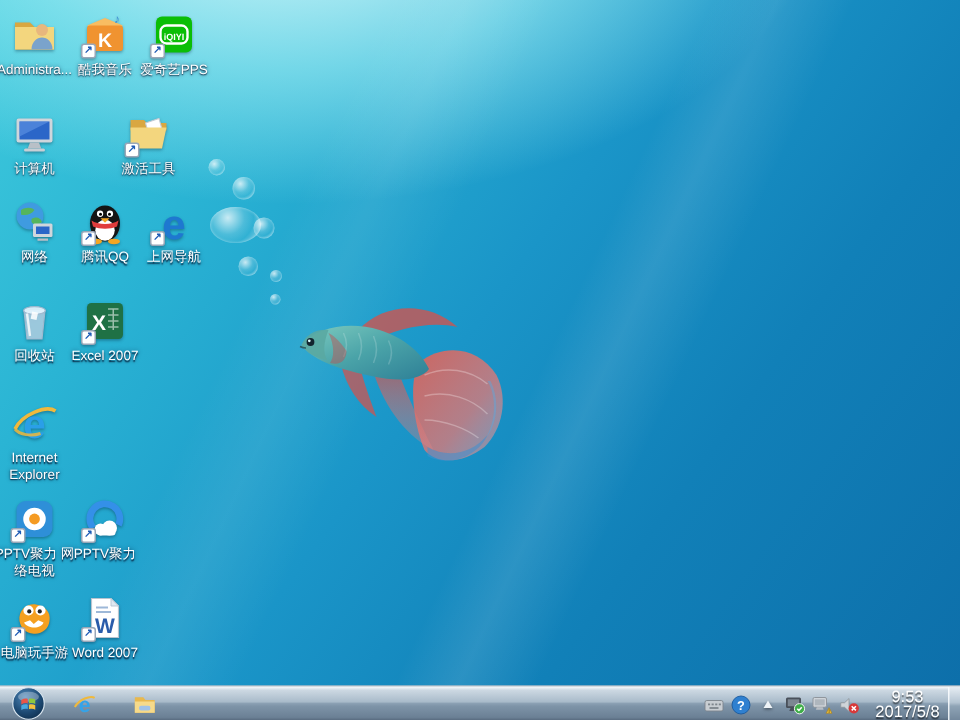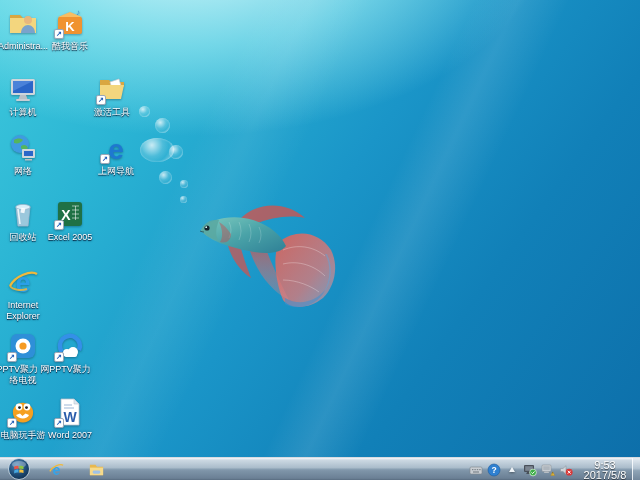--- a/index.html
+++ b/index.html
@@ -115,34 +115,45 @@
       <svg viewBox="0 0 32 32">
           <path d="M4 10 L16 5 L28 10 L16 14 Z" fill="#f8bd62"></path>
           <rect x="4" y="10" width="24" height="17" rx="2" fill="#f09330"></rect>
       <text x="16" y="24" font-size="13" font-weight="bold" fill="#fff" text-anchor="middle">K</text>
       <text x="24" y="8" font-size="8" fill="#3f8fd4" text-anchor="middle">♪</text>
         </svg>
       <span class="sc">↗</span>
     </div>
     <div class="lbl">酷我音乐</div>
   </div>
+  <div class="cell" style="left:87px;top:7px">
+    <div class="ico">
+      <svg viewBox="0 0 32 32">
+          <rect x="4" y="4" width="24" height="24" rx="4" fill="#0bbe06"></rect>
+      <rect x="7" y="10" width="18" height="12" rx="4" fill="none" stroke="#fff" stroke-width="1.6"></rect>
+      <text x="16" y="19.5" font-size="6" font-weight="bold" fill="#fff" text-anchor="middle">iQIYI</text>
+        </svg>
+      <span class="sc">↗</span>
+    </div>
+    <div class="lbl">爱奇艺PPS</div>
+  </div>
 
   <div class="cell" style="left:-6px;top:73px">
     <div class="ico">
       <svg viewBox="0 0 32 32">
           <rect x="4" y="6" width="24" height="16" rx="1.5" fill="#cfd6dc"></rect>
           <rect x="6" y="8" width="20" height="12" fill="#2b66c8"></rect>
       <path d="M6 8 L26 8 L6 18 Z" fill="#5a8fe0" opacity=".7"></path>
           <path d="M13 22 h6 l1.5 4 h-9 z" fill="#b9c0c7"></path>
           <rect x="9" y="26" width="14" height="2" rx="1" fill="#c8cfd5"></rect>
         </svg>
     </div>
     <div class="lbl">计算机</div>
   </div>
-  <div class="cell" style="left:83px;top:73px">
+  <div class="cell" style="left:70px;top:73px">
     <div class="ico">
       <svg viewBox="0 0 32 32">
           <path d="M4 7 h9 l2 2 h13 v5 H4 z" fill="#d9a741"></path>
       <path d="M14 9 l9 -3 2.5 9 -9 2.5 z" fill="#fff" stroke="#c5ccd4" stroke-width=".7"></path>
       <path d="M4 12 h24 l-3 14 H4 z" fill="#f3d67e"></path>
         </svg>
       <span class="sc">↗</span>
     </div>
     <div class="lbl">激活工具</div>
   </div>
@@ -152,20 +163,38 @@
       <svg viewBox="0 0 32 32">
           <circle cx="13" cy="12" r="9" fill="#3f9be0"></circle>
       <path d="M7 8 C10 6 14 6 16 8 C14 11 10 12 7 11 Z M14 14 C17 12 20 13 21 16 C19 18 15 18 14 16 Z" fill="#58b84e" opacity=".9"></path>
       <rect x="15" y="17" width="13" height="9" rx="1" fill="#cfd6dc"></rect>
           <rect x="17" y="19" width="9" height="5" fill="#2b66c8"></rect>
           <rect x="18" y="27" width="7" height="1.5" fill="#b9c0c7"></rect>
         </svg>
     </div>
     <div class="lbl">网络</div>
   </div>
+  <div class="cell" style="left:41px;top:132px">
+    <div class="ico">
+      <svg viewBox="0 0 32 32">
+          <ellipse cx="16" cy="17" rx="10" ry="12" fill="#141414"></ellipse>
+      <ellipse cx="16" cy="21.5" rx="6.5" ry="7" fill="#fff"></ellipse>
+      <circle cx="12.7" cy="10.5" r="2.1" fill="#fff"></circle>
+          <circle cx="19.3" cy="10.5" r="2.1" fill="#fff"></circle>
+      <circle cx="13" cy="10.8" r="1" fill="#000"></circle>
+          <circle cx="19" cy="10.8" r="1" fill="#000"></circle>
+      <path d="M13 13.5 h6 l-3 3 z" fill="#f5a623"></path>
+      <path d="M7 15 C11 18 21 18 25 15 L24 19 C19 21 13 21 8 19 Z" fill="#e03c3c"></path>
+      <ellipse cx="10" cy="29" rx="4" ry="1.8" fill="#f5a623"></ellipse>
+          <ellipse cx="22" cy="29" rx="4" ry="1.8" fill="#f5a623"></ellipse>
+        </svg>
+      <span class="sc">↗</span>
+    </div>
+    <div class="lbl">腾讯QQ</div>
+  </div>
   <div class="cell" style="left:87px;top:132px">
     <div class="ico">
       <svg viewBox="0 0 32 32">
           <text x="16" y="27" font-size="28" font-weight="bold" fill="#1e78d0" text-anchor="middle">e</text>
         </svg>
       <span class="sc">↗</span>
     </div>
     <div class="lbl">上网导航</div>
   </div>
 
@@ -184,21 +213,21 @@
     <div class="ico">
       <svg viewBox="0 0 32 32">
           <rect x="4" y="4" width="24" height="24" rx="3" fill="#1f7145"></rect>
       <g stroke="rgba(255,255,255,.55)" stroke-width="1">
             <path d="M18 8 h7 M18 12 h7 M18 16 h7 M18 20 h7 M21.5 8 v14"></path>
           </g>
       <text x="12" y="22" font-size="14" font-weight="bold" fill="#fff" text-anchor="middle">X</text>
         </svg>
       <span class="sc">↗</span>
     </div>
-    <div class="lbl">Excel 2005</div>
+    <div class="lbl">Excel 2007</div>
   </div>
 
   <div class="cell" style="left:-6px;top:266px">
     <div class="ico">
       <svg viewBox="0 0 32 32">
           <text x="16" y="26" font-size="27" font-weight="bold" fill="#2a9fe8" text-anchor="middle">e</text>
       <path d="M3 20 C8 10 24 4 30 8" stroke="#f0b93c" stroke-width="2.4" fill="none"></path>
       <path d="M3 20 C6 24 14 25 20 23" stroke="#f0b93c" stroke-width="2" fill="none" opacity=".85"></path>
         </svg>
     </div>

